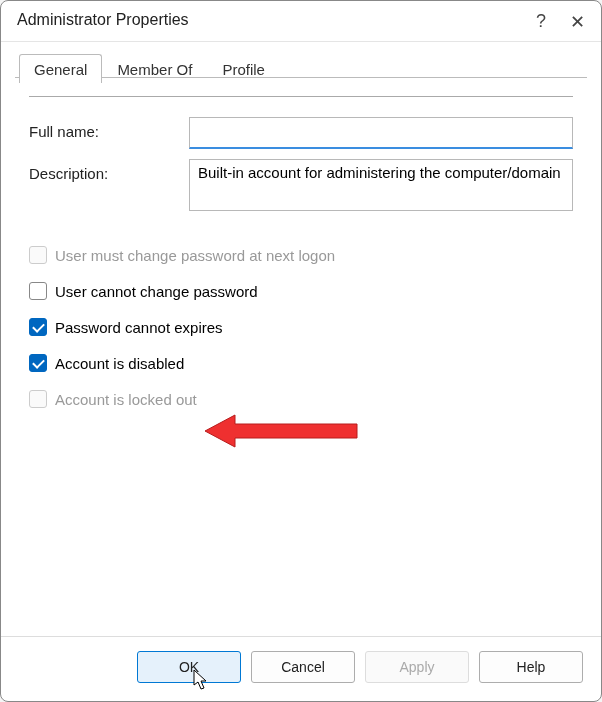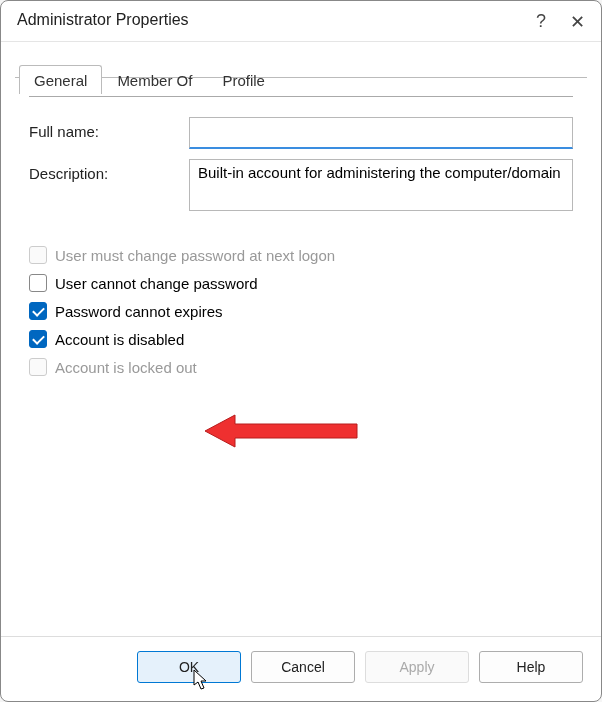--- a/index.html
+++ b/index.html
@@ -54,21 +54,21 @@
       padding-left: 4px;
     }
     .tab {
       padding: 6px 14px 5px 14px;
       font-size: 15px;
       color: #333;
       border: 1px solid transparent;
       border-bottom: none;
       cursor: pointer;
       position: relative;
-      top: 17px;
+      top: 6px;
       background: transparent;
       text-align: right;
     }
     .tab.active {
       background: #fff;
       border-color: #bbb;
       border-top-left-radius: 3px;
       border-top-right-radius: 3px;
     }
     .tab-content {
@@ -129,21 +129,21 @@
       padding: 4px 8px;
       font-size: 15px;
       resize: none;
       font-family: inherit;
       outline: none;
     }
     .checkbox-group {
       margin-top: 22px;
       display: flex;
       flex-direction: column;
-      gap: 10px;
+      gap: 18px;
     }
     .checkbox-row {
       display: flex;
       align-items: center;
       gap: 8px;
     }
     .checkbox {
       width: 18px;
       height: 18px;
       border: 1.5px solid #888;

